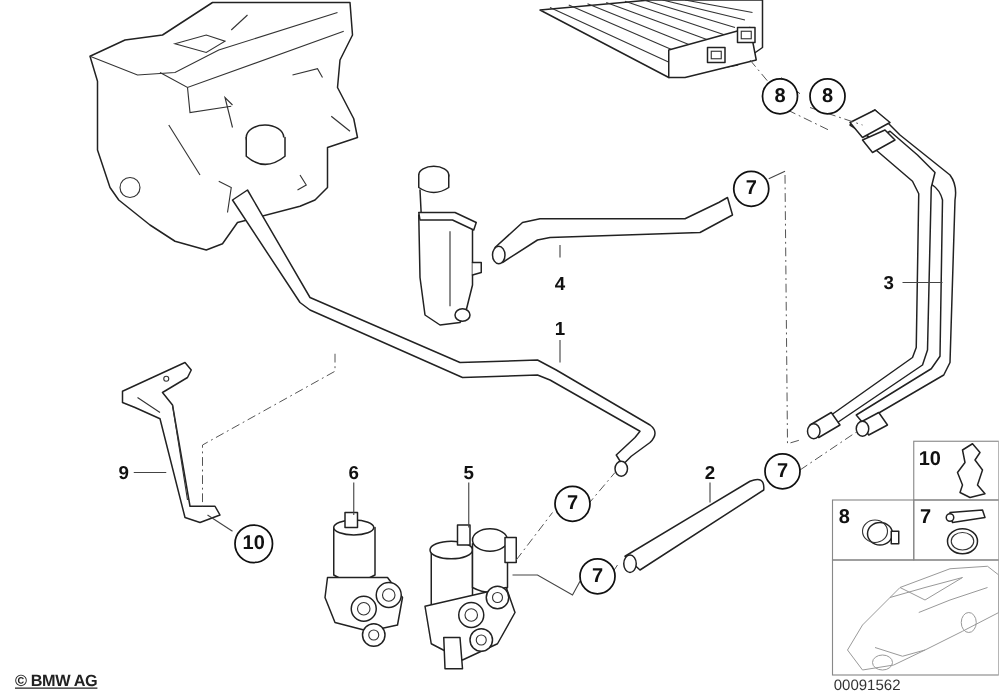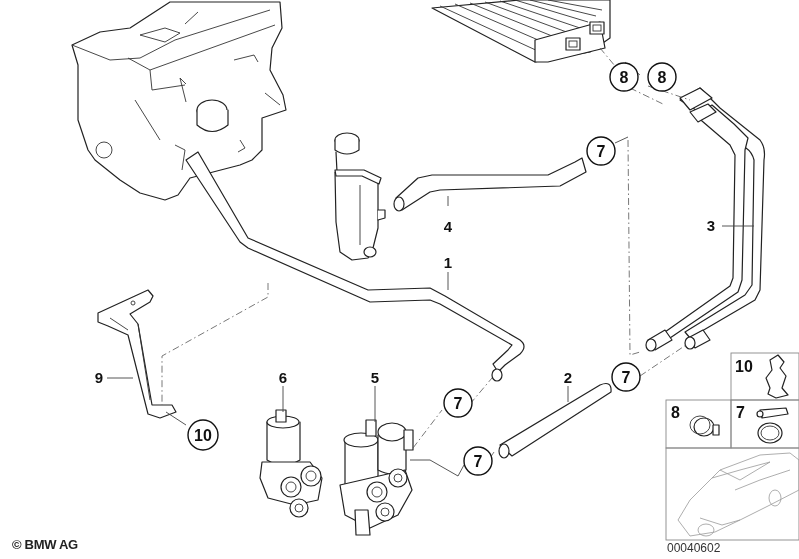--- a/index.html
+++ b/index.html
@@ -8,21 +8,21 @@
   .part { fill: #ffffff; stroke: #222; stroke-width: 1.2; stroke-linejoin: round; stroke-linecap: round; }
   .thin { fill: none; stroke: #333; stroke-width: 0.9; }
   .leader { fill: none; stroke: #444; stroke-width: 0.9; }
   .dash { fill: none; stroke: #555; stroke-width: 0.8; stroke-dasharray: 7 3 1.5 3; }
   .callout-circle { fill: #ffffff; stroke: #111; stroke-width: 1.4; }
   .callout-text { font-family: "Liberation Sans", sans-serif; font-weight: bold; font-size: 16px; fill: #111; text-anchor: middle; dominant-baseline: central; }
   .label-text { font-family: "Liberation Sans", sans-serif; font-weight: bold; font-size: 15px; fill: #111; text-anchor: middle; }
   .inset-box { fill: none; stroke: #888; stroke-width: 0.9; }
   .inset-text { font-family: "Liberation Sans", sans-serif; font-weight: bold; font-size: 16px; fill: #111; }
   .car { fill: none; stroke: #999; stroke-width: 0.8; }
-  .footer-left { position: absolute; left: 12px; top: 537px; font-size: 13px; font-weight: bold; color: #222; letter-spacing: -0.3px; }
+  .footer-left { position: absolute; left: 12px; top: 537px; font-size: 13px; font-weight: bold; color: #222; letter-spacing: -0.3px; text-decoration: underline; }
   .footer-right { position: absolute; left: 667px; top: 541px; font-size: 12px; color: #333; }
 </style>
 </head>
 <body>
 
 <svg id="diagram" width="799" height="559" viewBox="0 0 799 559">
 
   <g>
     <path class="part" d="M72,45 L100,32 L130,28 L170,2 L280,2 L282,28 L272,48 L270,70 L283,95 L286,110 L262,118 L262,150 L252,160 L240,165 L190,178 L178,195 L165,200 L140,193 L120,180 L95,160 L88,150 L78,120 L78,65 Z"></path>
     <path class="thin" d="M72,45 L110,60 L140,58 L175,40 L270,10"></path>
@@ -212,13 +212,13 @@
     <path class="car" d="M678,520 L690,500 L720,470 L760,455 L790,453 L799,460 L799,490 L770,505 L740,520 L715,532 L690,536 Z"></path>
     <path class="car" d="M712,478 L740,470 L770,462 M735,490 L760,480 L790,470"></path>
     <path class="car" d="M700,518 L722,525 L740,520"></path>
     <ellipse class="car" cx="706" cy="530" rx="8" ry="6"></ellipse>
     <ellipse class="car" cx="775" cy="498" rx="6" ry="8"></ellipse>
     <path class="car" d="M720,470 L740,480 L770,462"></path>
   </g>
 </svg>
 
 <div class="footer-left">© BMW AG</div>
-<div class="footer-right">00040602</div>
+<div class="footer-right">00091562</div>
 
 </body></html>

